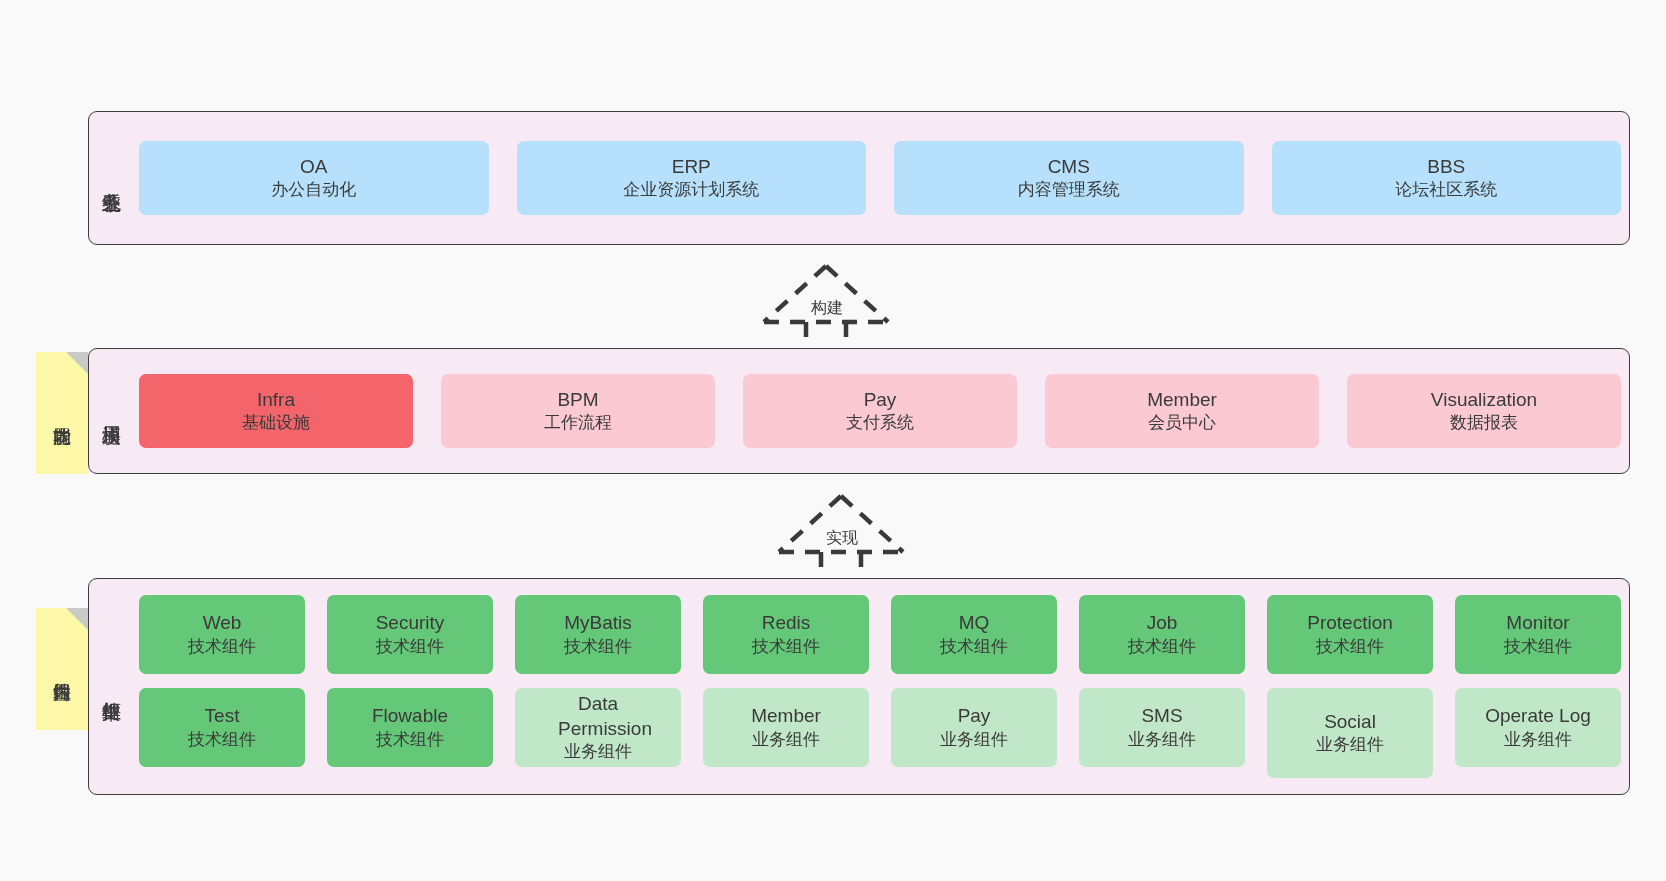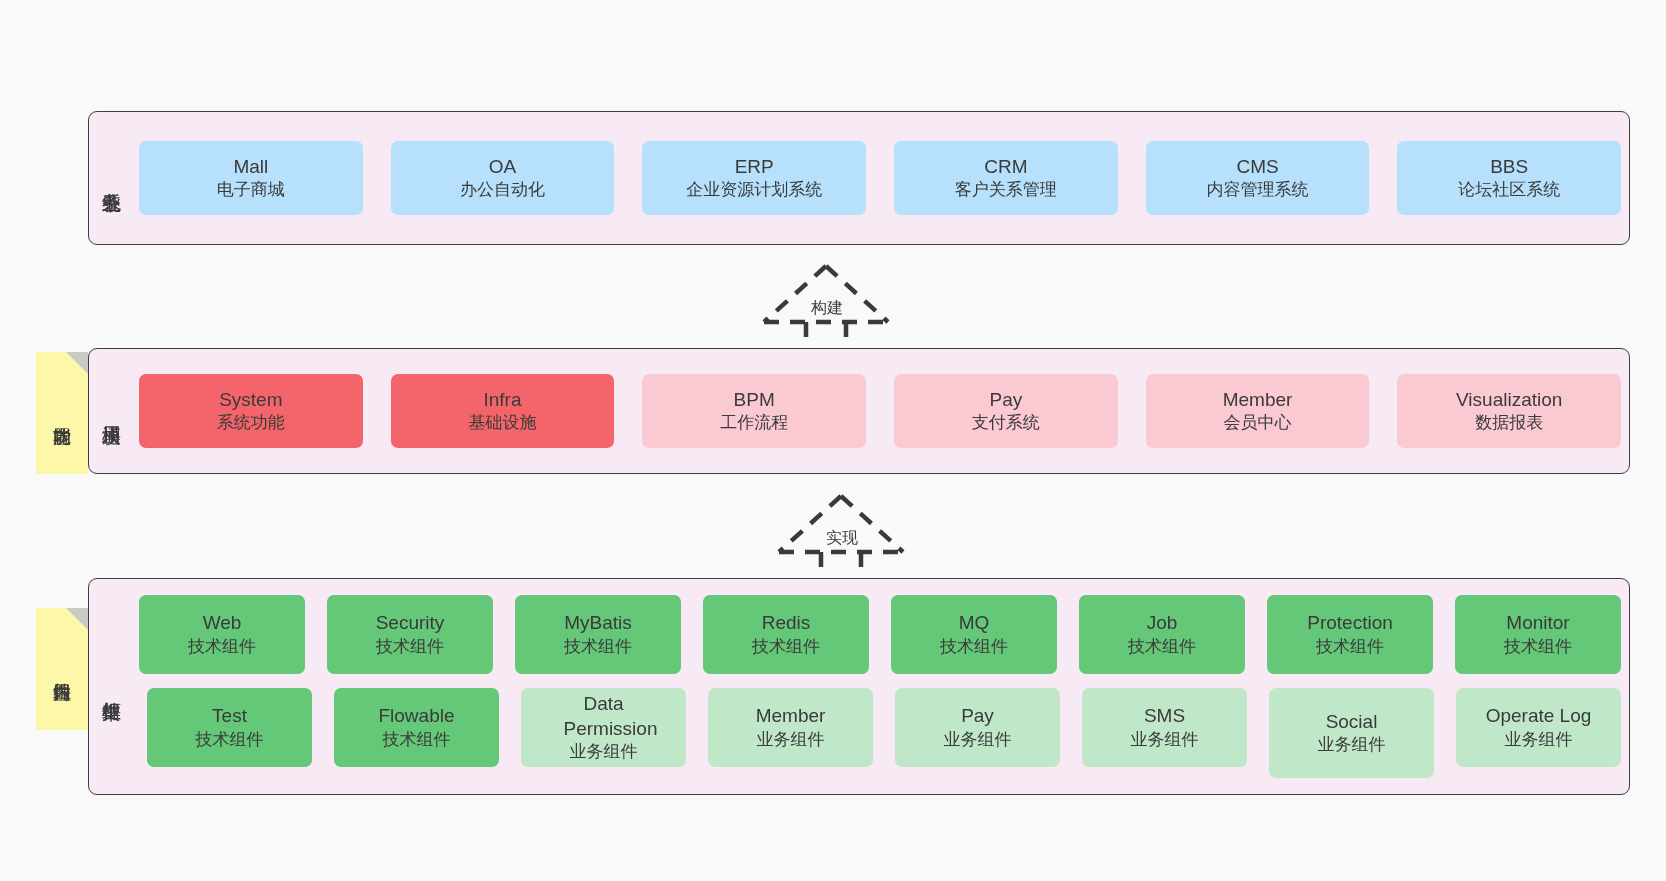--- a/index.html
+++ b/index.html
@@ -113,34 +113,26 @@
 </head>
 <body>
 
 <div class="canvas">
 
   <div class="layer" id="layer-0" style="left:88px;top:111px;width:1542px;height:134px;">
     <div class="layer-title">业务系统</div>
     <div class="layer-body">
       <div class="row">
         <div class="node c-blue" style="height:74px;">
-          <span class="n-en">Mall</span>
-          <span class="n-cn">电子商城</span>
-        </div>
-        <div class="node c-blue" style="height:74px;">
           <span class="n-en">OA</span>
           <span class="n-cn">办公自动化</span>
         </div>
         <div class="node c-blue" style="height:74px;">
           <span class="n-en">ERP</span>
           <span class="n-cn">企业资源计划系统</span>
-        </div>
-        <div class="node c-blue" style="height:74px;">
-          <span class="n-en">CRM</span>
-          <span class="n-cn">客户关系管理</span>
         </div>
         <div class="node c-blue" style="height:74px;">
           <span class="n-en">CMS</span>
           <span class="n-cn">内容管理系统</span>
         </div>
         <div class="node c-blue" style="height:74px;text-align:center;">
           <span class="n-en">BBS</span>
           <span class="n-cn">论坛社区系统</span>
         </div>
       </div>
@@ -160,24 +152,20 @@
 
   <div class="note" style="left:36px;top:352px;width:52px;height:122px;">
     <span>内置功能</span>
   </div>
 
   <div class="layer" id="layer-1" style="left:88px;top:348px;width:1542px;height:126px;">
     <div class="layer-title">通用模块</div>
     <div class="layer-body">
       <div class="row">
         <div class="node c-red" style="height:74px;">
-          <span class="n-en">System</span>
-          <span class="n-cn">系统功能</span>
-        </div>
-        <div class="node c-red" style="height:74px;">
           <span class="n-en">Infra</span>
           <span class="n-cn">基础设施</span>
         </div>
         <div class="node c-pink" style="height:74px;">
           <span class="n-en">BPM</span>
           <span class="n-cn">工作流程</span>
         </div>
         <div class="node c-pink" style="height:74px;">
           <span class="n-en">Pay</span>
           <span class="n-cn">支付系统</span>
@@ -241,21 +229,21 @@
         <div class="node c-green" style="height:79px;">
           <span class="n-en">Protection</span>
           <span class="n-cn">技术组件</span>
         </div>
         <div class="node c-green" style="height:79px;">
           <span class="n-en">Monitor</span>
           <span class="n-cn">技术组件</span>
         </div>
       </div>
 
-      <div class="row" style="gap:22px;margin-left:8px;">
+      <div class="row" style="gap:22px;">
         <div class="node c-green" style="height:79px;">
           <span class="n-en">Test</span>
           <span class="n-cn">技术组件</span>
         </div>
         <div class="node c-green" style="height:79px;">
           <span class="n-en">Flowable</span>
           <span class="n-cn">技术组件</span>
         </div>
         <div class="node c-lgreen" style="height:79px;">
           <span class="n-en" style="max-width:80px;">Data Permission</span>

